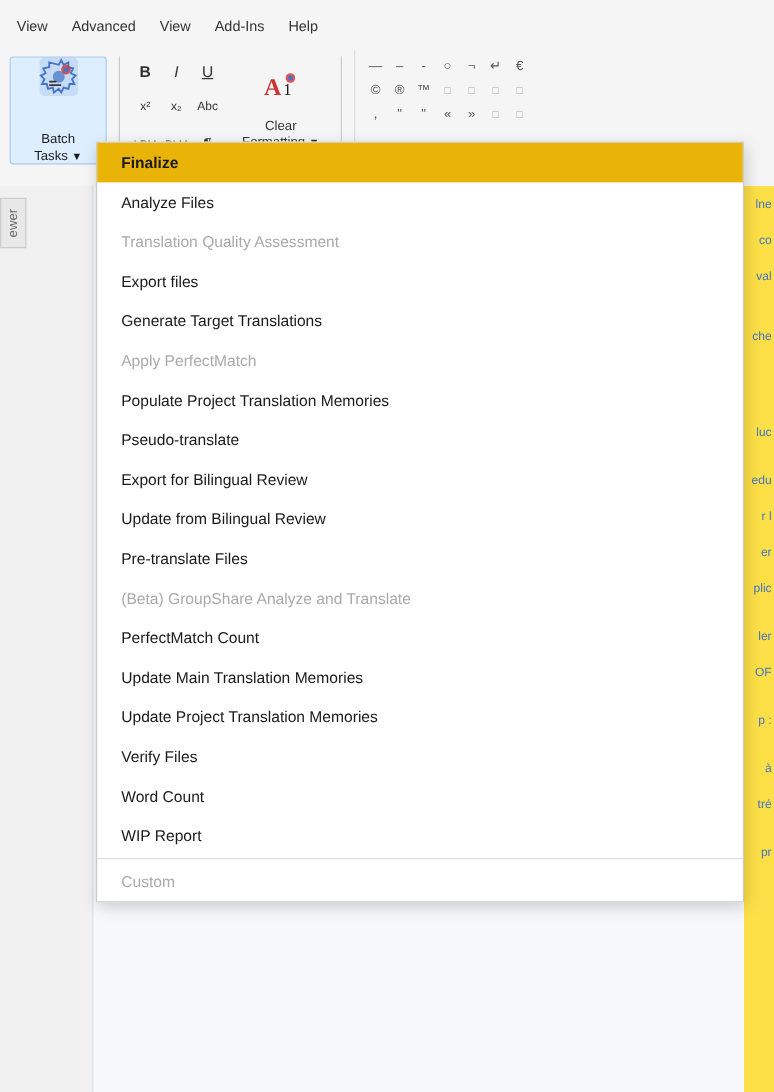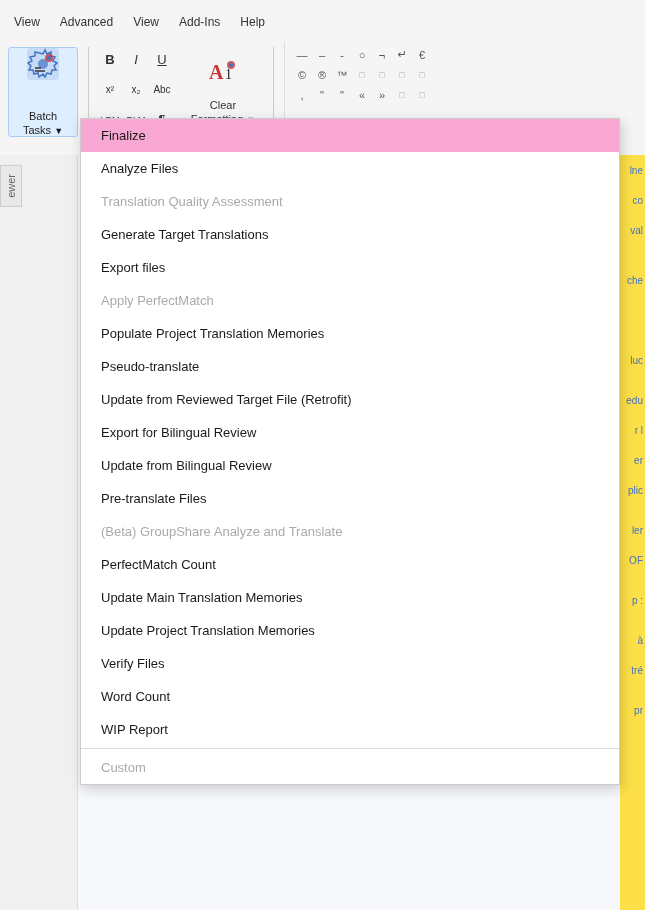--- a/index.html
+++ b/index.html
@@ -48,21 +48,21 @@
       padding: 8px 8px;
       gap: 2px;
     }
 
     
     .batch-tasks-btn {
       display: flex;
       flex-direction: column;
       align-items: center;
       justify-content: center;
-      width: 70px;
+      width: 81px;
       height: 90px;
       background: #ddeeff;
       border: 1px solid #aaccee;
       border-radius: 3px;
       cursor: pointer;
       color: #1a1a1a;
       font-size: 11px;
       text-align: center;
       padding: 4px;
       gap: 24px;
@@ -199,21 +199,22 @@
 
     .dropdown-item {
       padding: 9px 20px;
       font-size: 13px;
       color: #1a1a1a;
       cursor: pointer;
       white-space: nowrap;
     }
 
     .dropdown-item.selected {
-      background: #f9a8d4;
+      background: #eab308;
+      font-weight: bold;
     }
 
     .dropdown-item.disabled {
       color: #aaa;
       cursor: default;
     }
 
     .dropdown-divider {
       height: 1px;
       background: #ddd;
@@ -351,26 +352,25 @@
     <div style="position:absolute;top:480px;right:2px;font-size:10px;color:#4472c4;">à</div>
     <div style="position:absolute;top:510px;right:2px;font-size:10px;color:#4472c4;">tré</div>
     <div style="position:absolute;top:550px;right:2px;font-size:10px;color:#4472c4;padding-left:31px;">pr</div>
   </div>
 </div>
 
 <div class="dropdown-overlay">
   <div class="dropdown-item selected">Finalize</div>
   <div class="dropdown-item">Analyze Files</div>
   <div class="dropdown-item disabled">Translation Quality Assessment</div>
+  <div class="dropdown-item">Export files</div>
   <div class="dropdown-item">Generate Target Translations</div>
-  <div class="dropdown-item">Export files</div>
   <div class="dropdown-item disabled">Apply PerfectMatch</div>
   <div class="dropdown-item">Populate Project Translation Memories</div>
   <div class="dropdown-item">Pseudo-translate</div>
-  <div class="dropdown-item">Update from Reviewed Target File (Retrofit)</div>
   <div class="dropdown-item">Export for Bilingual Review</div>
   <div class="dropdown-item">Update from Bilingual Review</div>
   <div class="dropdown-item">Pre-translate Files</div>
   <div class="dropdown-item disabled">(Beta) GroupShare Analyze and Translate</div>
   <div class="dropdown-item">PerfectMatch Count</div>
   <div class="dropdown-item">Update Main Translation Memories</div>
   <div class="dropdown-item">Update Project Translation Memories</div>
   <div class="dropdown-item">Verify Files</div>
   <div class="dropdown-item">Word Count</div>
   <div class="dropdown-item">WIP Report</div>

